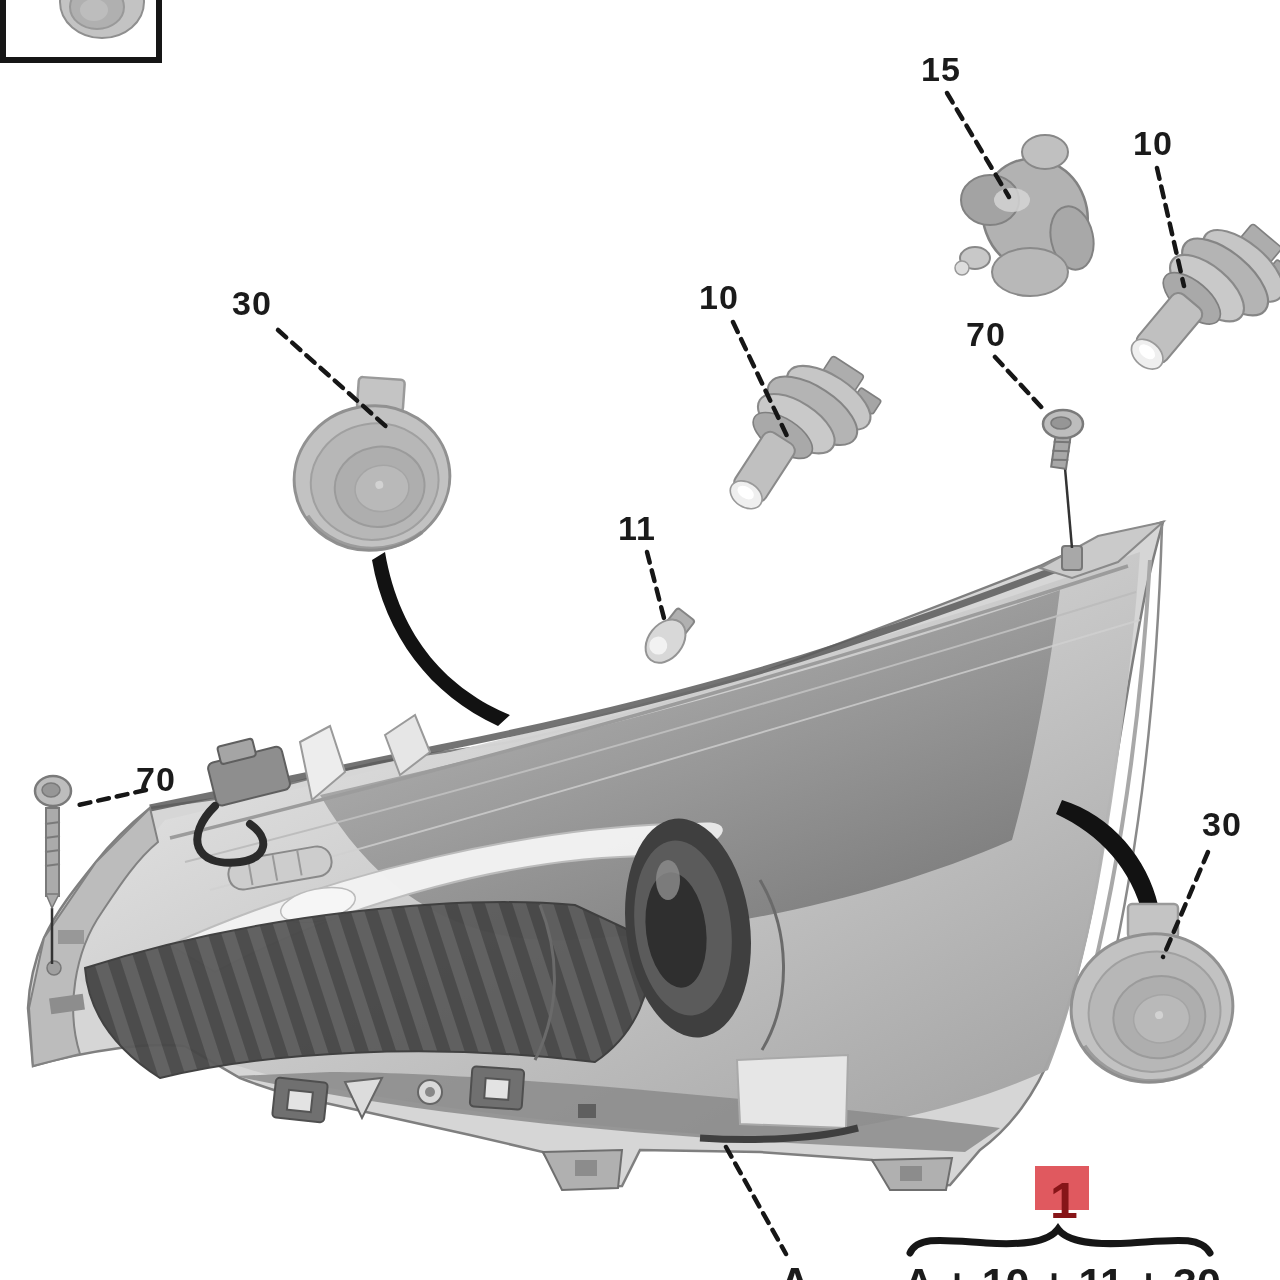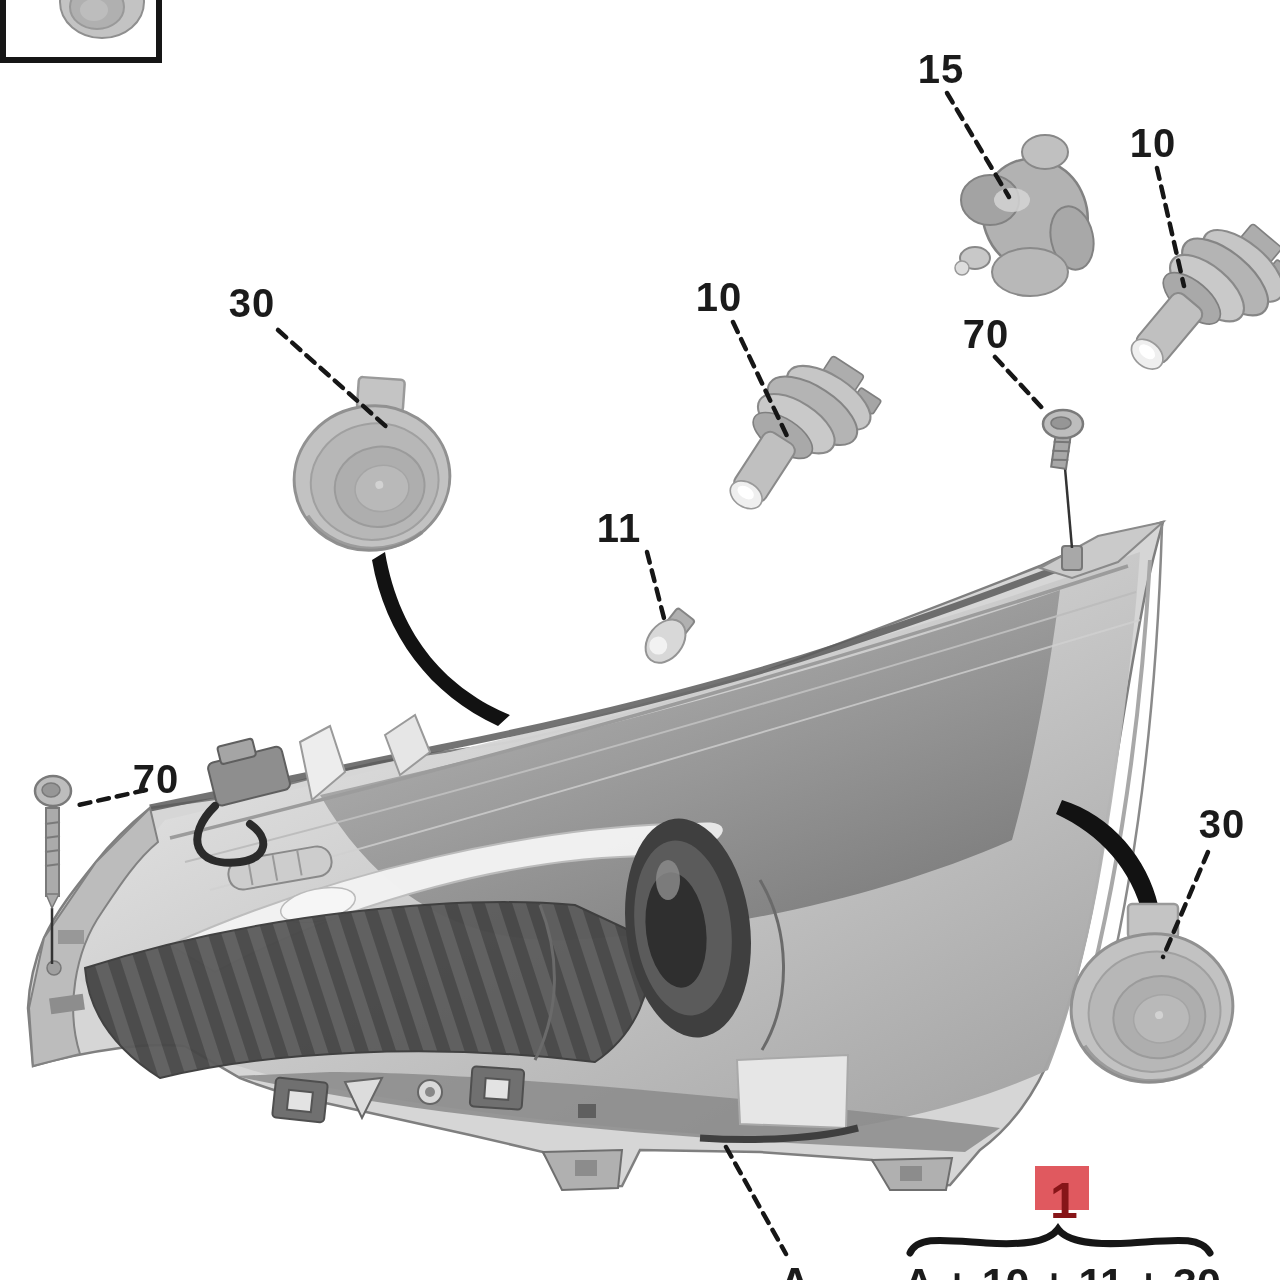--- a/index.html
+++ b/index.html
@@ -4,21 +4,21 @@
 <style>
   html,body{margin:0;padding:0;}
   body{
     width:1280px;height:1280px;position:relative;overflow:hidden;
     background:#ffffff;
     font-family:"Liberation Sans", sans-serif;
   }
   #stage{position:absolute;inset:0;width:1280px;height:1280px;}
   .callout{
     position:absolute;transform:translate(-50%,-50%);
-    font-weight:bold;font-size:40px;color:#1b1b1b;line-height:1;
+    font-weight:bold;font-size:34px;color:#1b1b1b;line-height:1;
     letter-spacing:1px;white-space:nowrap;user-select:none;
   }
   .ref-box{
     position:absolute;left:1035px;top:1166px;width:54px;height:44px;
     background:#e0595f;
   }
   .ref-digit{
     position:absolute;left:1050px;top:1176px;
     font-weight:bold;font-size:50px;color:#871518;line-height:1;
   }
@@ -263,21 +263,21 @@
 
   <path d="M910,1253 C918,1236 942,1240 986,1243 C1021,1245 1048,1243 1058,1229
            C1068,1243 1096,1245 1131,1243 C1176,1240 1200,1236 1210,1253" fill="none" stroke="#161616" stroke-width="7" stroke-linecap="round"></path>
 </svg>
 
 <div class="callout" style="left:252px;top:303px">30</div>
 <div class="callout" style="left:719px;top:297px">10</div>
 <div class="callout" style="left:941px;top:69px">15</div>
 <div class="callout" style="left:1153px;top:143px">10</div>
 <div class="callout" style="left:986px;top:334px">70</div>
-<div class="callout" style="left:619px;top:528px">11</div>
+<div class="callout" style="left:637px;top:528px">11</div>
 <div class="callout" style="left:156px;top:779px">70</div>
 <div class="callout" style="left:1222px;top:824px">30</div>
 
 <div class="letter-a">A</div>
 
 <div class="ref-box"></div>
 <div class="ref-digit">1</div>
 <div class="formula">A + 10 + 11 + 30</div>
 
 </body></html>

